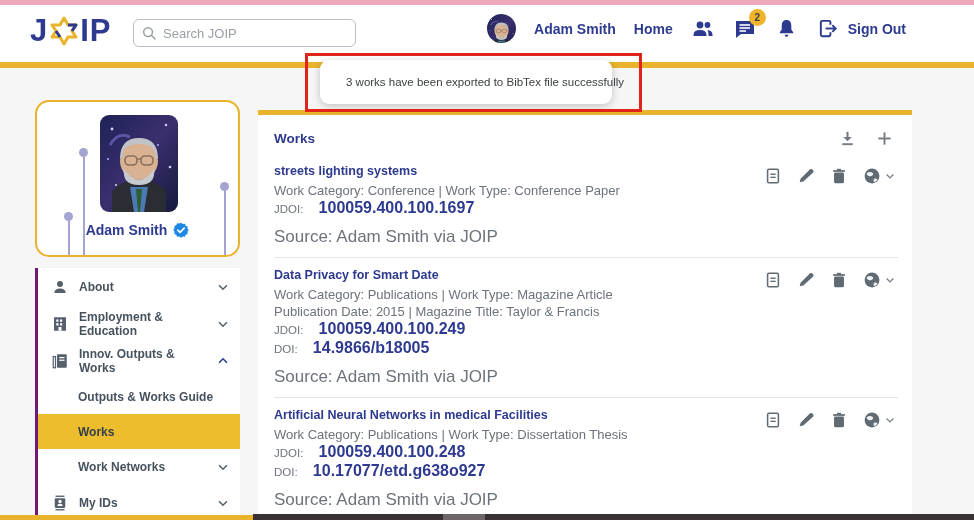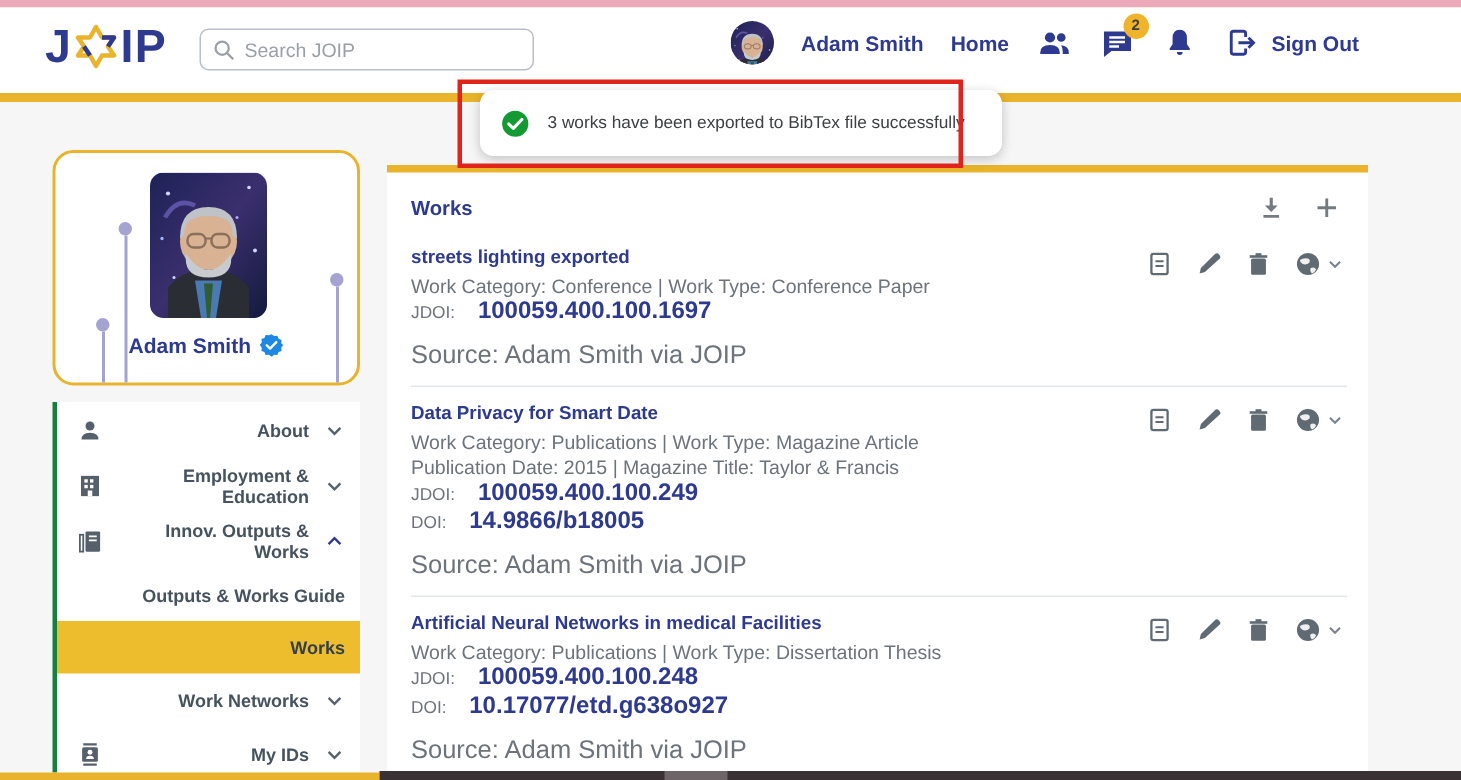--- a/index.html
+++ b/index.html
@@ -42,21 +42,21 @@
   .hdr-icon { position:relative; width:24px; height:24px; cursor:pointer; display:flex; align-items:center; justify-content:center; }
   .badge {
     position:absolute; top:-8px; right:-9px; min-width:17px; height:17px; border-radius:50%;
     background:#f0b42c; color:#3d3d3d; font-size:10px; font-weight:bold;
     display:flex; align-items:center; justify-content:center;
   }
   .signout-group { display:flex; align-items:center; gap:8px; cursor:pointer; }
 
   
   .toast {
-    position:absolute; left:320px; top:60px; width:348px; height:44px; background:#fff;
+    position:absolute; left:320px; top:60px; width:292px; height:44px; background:#fff;
     border-radius:9px; box-shadow:0 2px 8px rgba(0,0,0,.22);
     display:flex; align-items:center; padding:0 12px 0 14px; gap:12px; z-index:5;
   }
   .toast-text { font-size:11.5px; color:#3c4043; white-space:nowrap; }
   .annotation-rect {
     position:absolute; left:305px; top:53px; width:337px; height:59px;
     border:3px solid #e0241b; z-index:6; pointer-events:none;
   }
 
   
@@ -73,21 +73,21 @@
   }
   .profile-name-row {
     position:absolute; left:0; right:0; top:120px; display:flex; align-items:center;
     justify-content:center; gap:6px;
   }
   .profile-name { font-size:14px; font-weight:bold; color:#2d3a8f; }
 
   
   .side-menu {
     position:absolute; left:35px; top:268px; width:205px; height:247px;
-    background:#fff; border-left:3px solid #15803d;text-align:right;
+    background:#fff; border-left:3px solid #701a75;
   }
   .menu-item {
     display:flex; align-items:center; height:37px; padding:0 10px 0 12px; gap:10px; cursor:pointer;
   }
   .menu-item .mi-label { font-size:12px; font-weight:bold; color:#46525e; flex:1; }
   .menu-item.sub { padding-left:40px; height:35px; }
   .menu-item.active { background:#eebd2d; }
   .menu-item.active .mi-label { color:#33404c; }
   .mi-icon { width:19px; height:19px; flex:0 0 auto; display:flex; align-items:center; justify-content:center; }
   .mi-chev { width:14px; height:14px; flex:0 0 auto; }
@@ -349,21 +349,21 @@
         </svg>
         <svg class="action-icon" viewBox="0 0 20 20">
           <line x1="10" y1="3.5" x2="10" y2="16.5" stroke="#757a80" stroke-width="2"></line>
           <line x1="3.5" y1="10" x2="16.5" y2="10" stroke="#757a80" stroke-width="2"></line>
         </svg>
       </div>
     </div>
 
     <div class="work-row">
       <div class="work-left">
-        <div class="work-title">streets lighting exported</div>
+        <div class="work-title">streets lighting systems</div>
         <div class="work-meta">Work Category: Conference | Work Type: Conference Paper</div>
         <div class="id-line">
           <span>JDOI:</span>
           <span class="id-val">100059.400.100.1697</span>
         </div>
         <div class="work-source">Source: Adam Smith via JOIP</div>
       </div>
       <div class="row-icons">
   <svg class="ric" viewBox="0 0 20 20">
     <rect x="4" y="2.5" width="12" height="15" rx="1.5" fill="none" stroke="#5f6a72" stroke-width="1.7"></rect>

